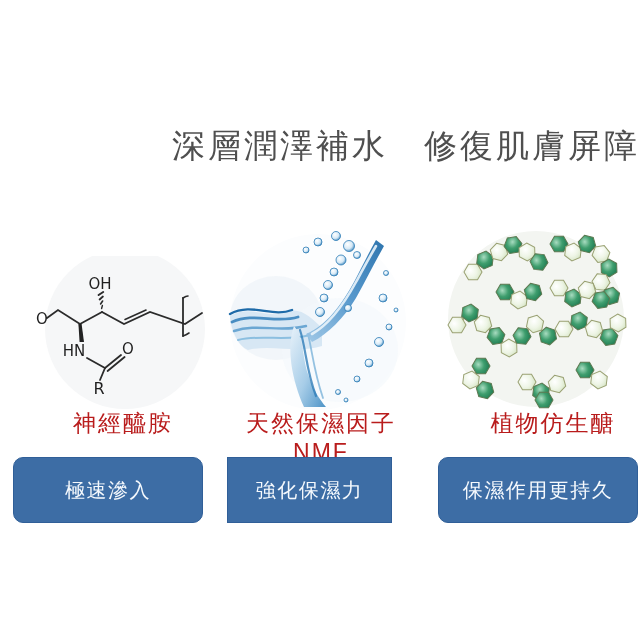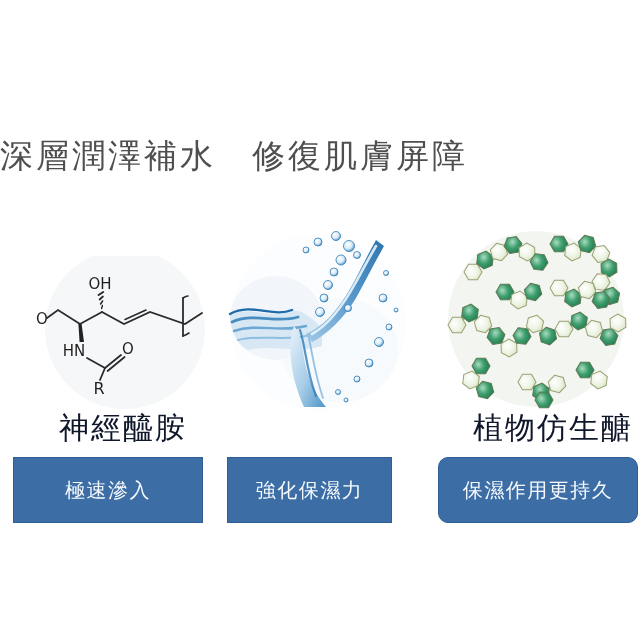--- a/index.html
+++ b/index.html
@@ -1,27 +1,27 @@
 <!DOCTYPE html>
 <html><head>
 <meta charset="utf-8">
 <style>
   html,body{margin:0;padding:0;background:#fff;}
   #stage{
     position:relative;width:640px;height:640px;background:#ffffff;overflow:hidden;
     font-family:"Liberation Sans","DejaVu Sans",sans-serif;
   }
   .title{
-    position:absolute;left:0;top:124px;width:640px;text-align:left;
-    font-size:33px;font-weight:300;color:#4f4f4f;letter-spacing:3px;white-space:pre;margin-top:10px;
+    position:absolute;left:0;top:124px;width:640px;text-align:right;
+    font-size:33px;font-weight:300;color:#4f4f4f;letter-spacing:3px;white-space:pre;
   }
   .fig{position:absolute;}
   .ing-label{
     position:absolute;top:408px;height:30px;text-align:center;
-    font-size:30px;color:#0f172a;letter-spacing:2px;font-weight:400;
+    font-size:23px;color:#b91c1c;letter-spacing:2px;font-weight:400;
   }
   .benefit-box{
     position:absolute;top:457px;height:66px;background:#3d6da5;border:1px solid #305f98;
     box-sizing:border-box;display:flex;flex-direction:column;justify-content:center;
     align-items:center;color:#f5f9fd;font-size:20px;letter-spacing:1.5px;line-height:29px;
     text-align:center;
   }
   .benefit-line{display:block;min-height:0;}
   svg{display:block;}
 </style>
@@ -216,23 +216,24 @@
           <use href="#hex" fill="url(#gL)" stroke="#9aa173" stroke-width="1" transform="translate(152,150) rotate(7)"></use>
           <use href="#hex" fill="url(#gD)" stroke="#5e7a52" stroke-width="1" transform="translate(58,62) rotate(-30)"></use>
           <use href="#hex" fill="url(#gL)" stroke="#9aa173" stroke-width="1" transform="translate(72,70) rotate(7)"></use>
           <use href="#hex" fill="url(#gD)" stroke="#5e7a52" stroke-width="1" transform="translate(86,62) rotate(-16)"></use>
           <use href="#hex" fill="url(#gD)" stroke="#5e7a52" stroke-width="1" transform="translate(97,170) rotate(-30)"></use>
         </g>
     </svg>
   </div>
 
   <div class="ing-label" style="left:28px;width:190px;">神經醯胺</div>
+  <div class="ing-label" style="left:226px;width:190px;">天然保濕因子NMF</div>
   <div class="ing-label" style="left:458px;width:190px;">植物仿生醣</div>
 
-  <div class="benefit-box" style="left:13px;width:190px;">
+  <div class="benefit-box" style="left:13px;width:190px;border-radius:10px;">
     <span class="benefit-line">極速滲入</span>
   </div>
   <div class="benefit-box" style="left:227px;width:165px;">
     <span class="benefit-line">強化保濕力</span>
   </div>
   <div class="benefit-box" style="left:438px;width:200px;border-radius:10px;">
     <span class="benefit-line">保濕作用更持久</span>
   </div>
 
 </div>

